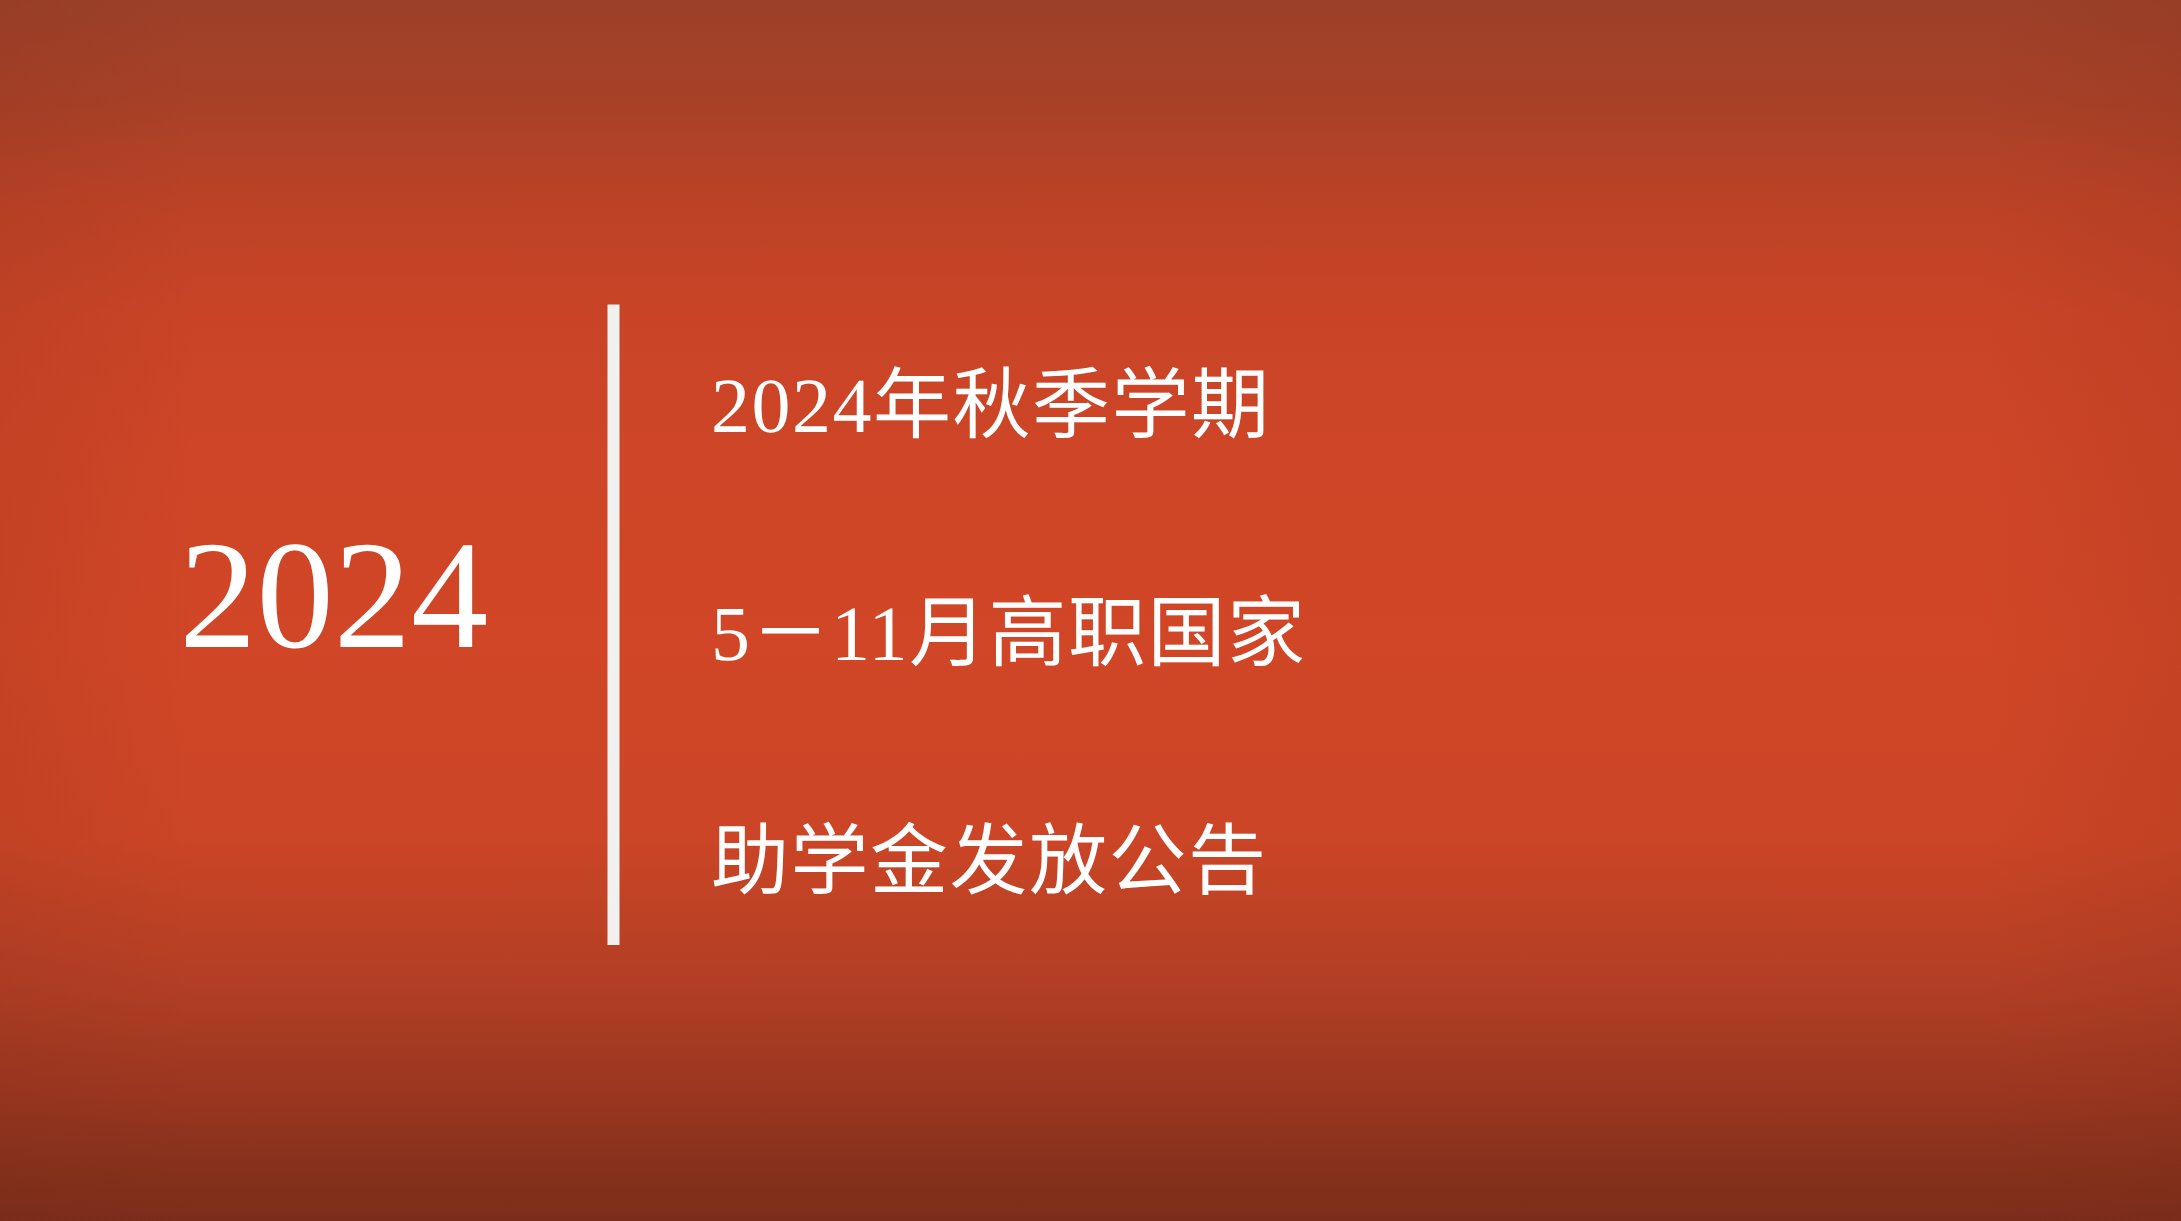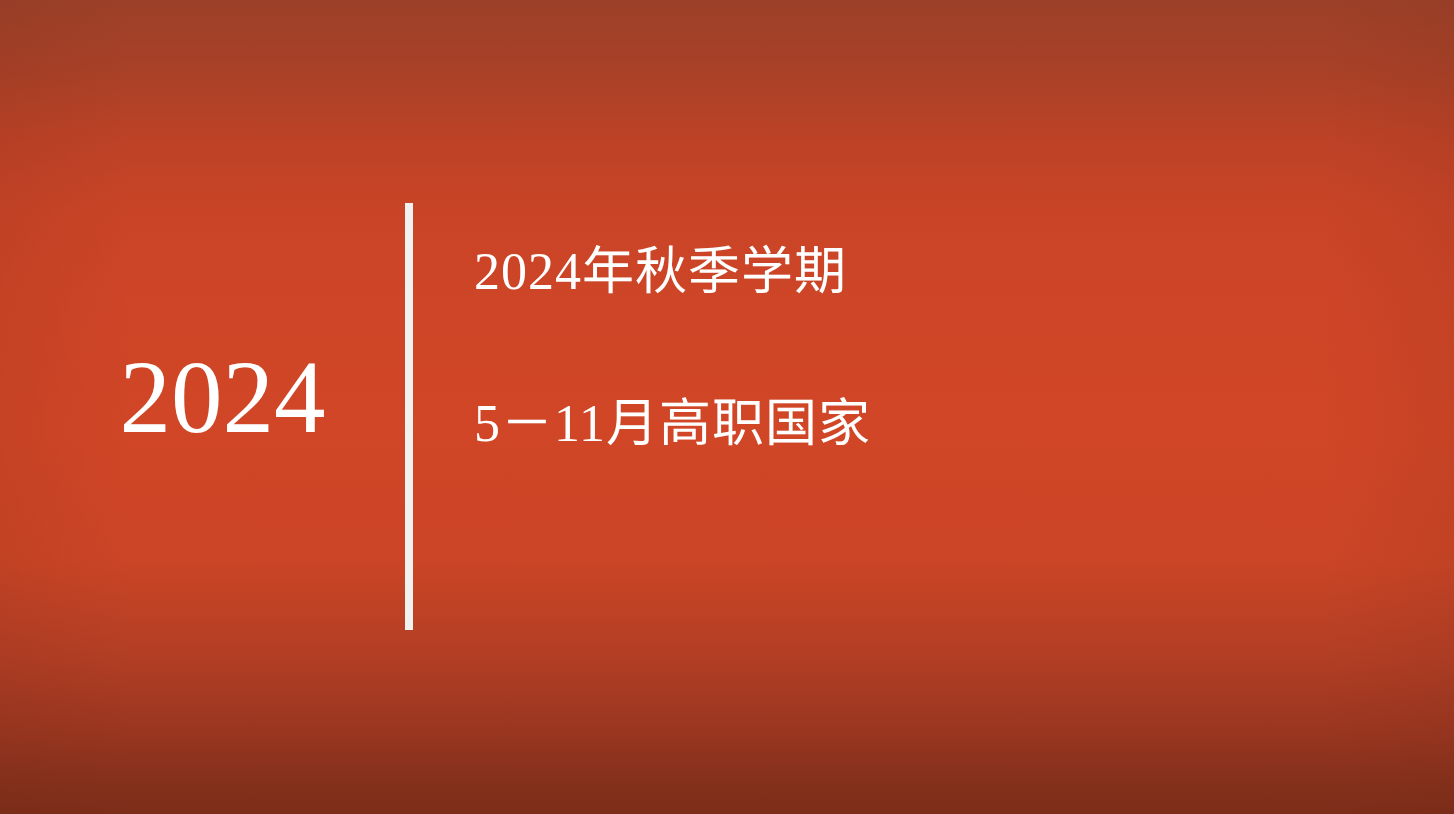--- a/index.html
+++ b/index.html
@@ -114,16 +114,17 @@
 
   <div class="stage">
 
     <div class="year-badge">2024</div>
 
     <div class="divider"></div>
 
     <div class="headline">
       <div class="headline-line">2024年秋季学期</div>
       <div class="headline-line">5－11月高职国家</div>
+      <div class="headline-line">助学金发放公告</div>
     </div>
 
   </div>
 </div>
 
 </body></html>

